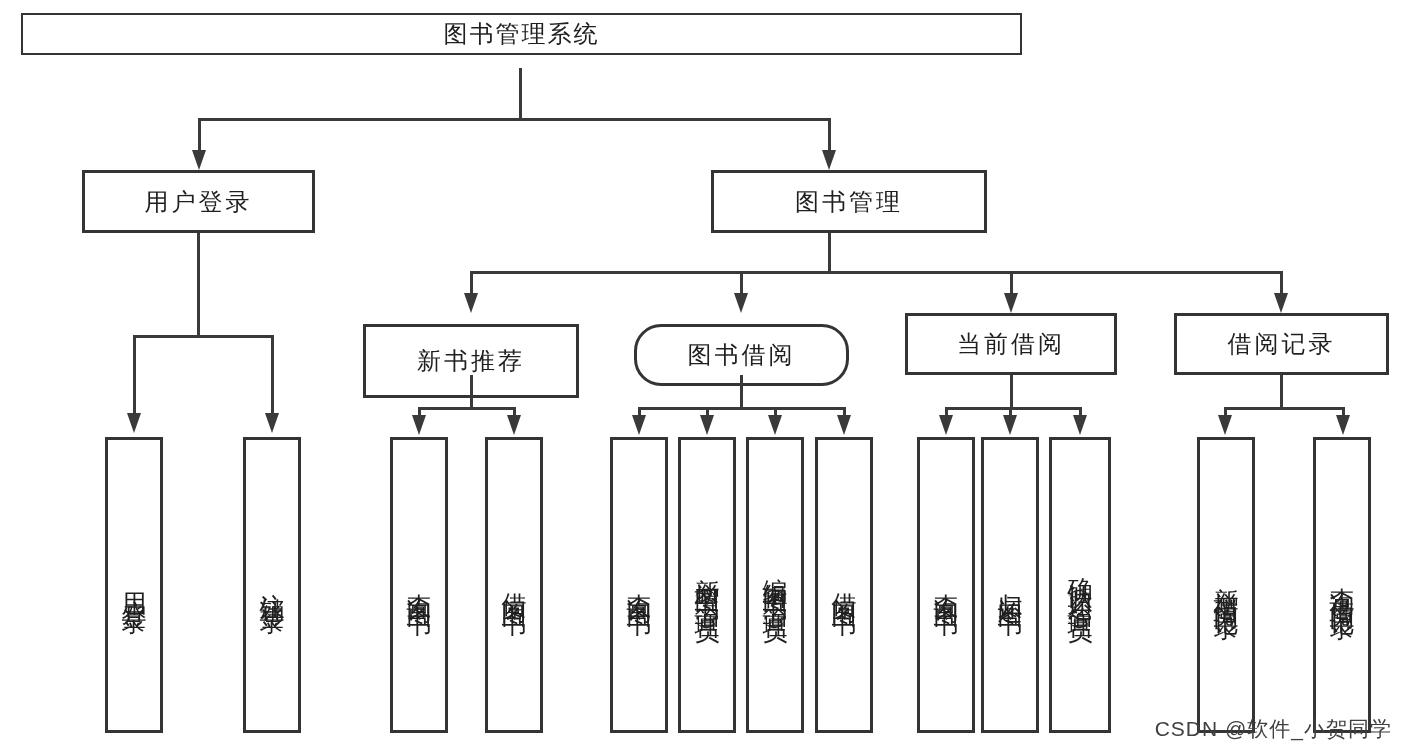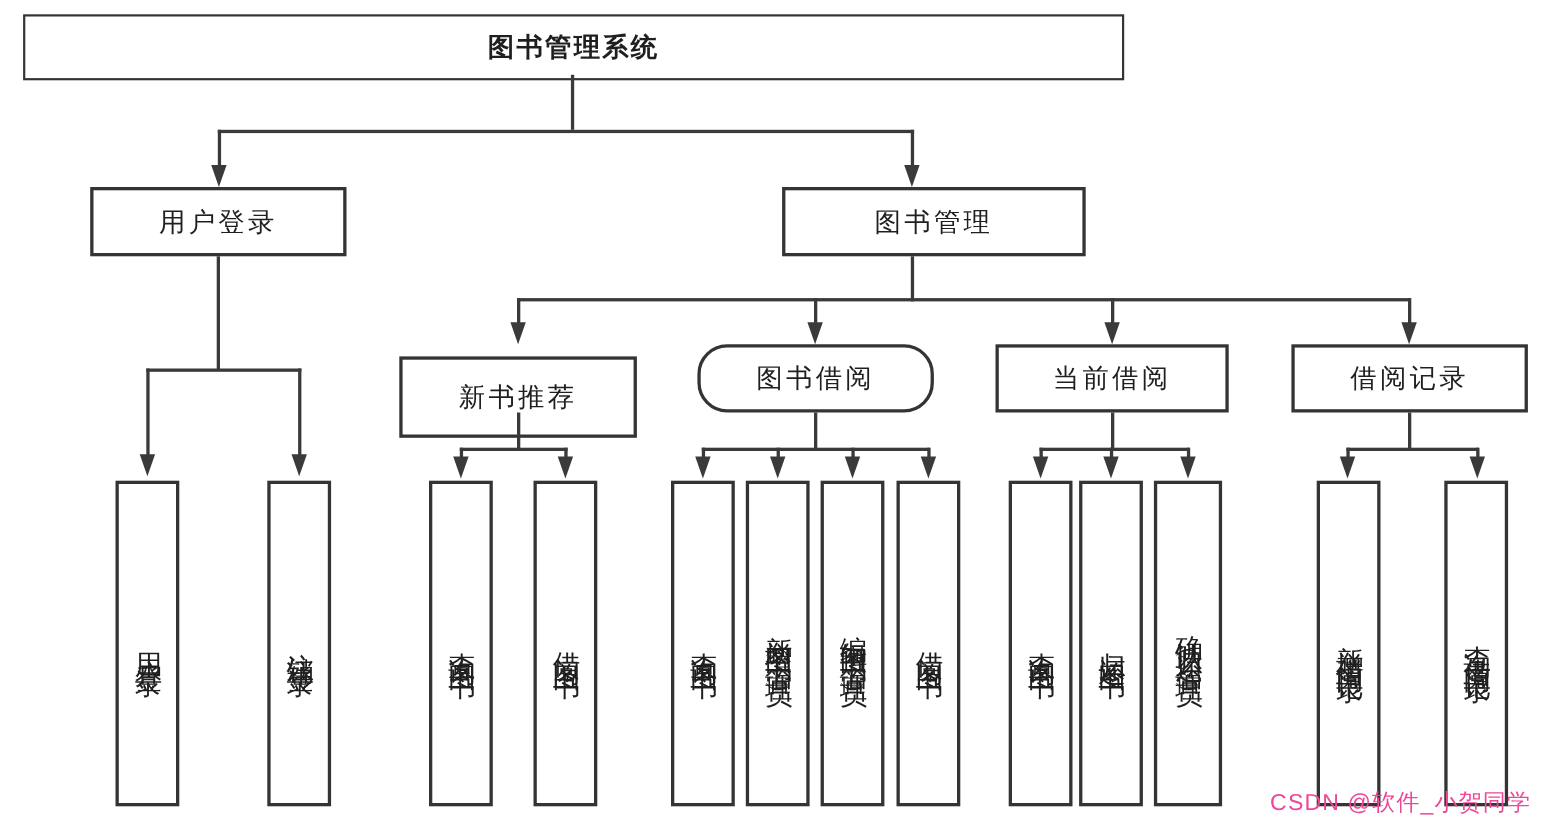--- a/index.html
+++ b/index.html
@@ -38,31 +38,31 @@
   .arr{
     position:absolute;width:0;height:0;
     border-left:7px solid transparent;
     border-right:7px solid transparent;
     border-top:20px solid #3a3a3a;
   }
   .watermark{
     position:absolute;
     right:13px;bottom:4px;
     font-size:21px;
-    color:#ec4899;
+    color:#404040;
     letter-spacing:1px;
     white-space:nowrap;
   }
 </style>
 </head>
 <body>
 
 <div class="stage">
 
-  <div class="box root" style="left:21px;top:13px;width:1001px;height:60px;font-weight:bold;">图书管理系统</div>
+  <div class="box root" style="left:21px;top:13px;width:1001px;height:42px;">图书管理系统</div>
 
   <div class="vl" style="left:519px;top:68px;height:50px;"></div>
   <div class="hl" style="left:198px;top:118px;width:633px;"></div>
   <div class="vl" style="left:198px;top:118px;height:34px;"></div>
   <div class="arr" style="left:192px;top:150px;"></div>
   <div class="vl" style="left:828px;top:118px;height:34px;"></div>
   <div class="arr" style="left:822px;top:150px;"></div>
 
   <div class="box" style="left:82px;top:170px;width:233px;height:63px;">用户登录</div>
   <div class="box" style="left:711px;top:170px;width:276px;height:63px;">图书管理</div>
@@ -79,21 +79,21 @@
   <div class="vl" style="left:470px;top:271px;height:24px;"></div>
   <div class="arr" style="left:464px;top:293px;"></div>
   <div class="vl" style="left:740px;top:271px;height:24px;"></div>
   <div class="arr" style="left:734px;top:293px;"></div>
   <div class="vl" style="left:1010px;top:271px;height:24px;"></div>
   <div class="arr" style="left:1004px;top:293px;"></div>
   <div class="vl" style="left:1280px;top:271px;height:24px;"></div>
   <div class="arr" style="left:1274px;top:293px;"></div>
 
   <div class="box" style="left:363px;top:324px;width:216px;height:74px;">新书推荐</div>
-  <div class="box" style="left:634px;top:313px;width:215px;height:62px;border-radius:27px;">图书借阅</div>
+  <div class="box" style="left:634px;top:324px;width:215px;height:62px;border-radius:27px;">图书借阅</div>
   <div class="box" style="left:1174px;top:313px;width:215px;height:62px;">借阅记录</div>
   <div class="box" style="left:905px;top:313px;width:212px;height:62px;">当前借阅</div>
 
   <div class="vl" style="left:470px;top:375px;height:33px;"></div>
   <div class="hl" style="left:418px;top:407px;width:98px;"></div>
   <div class="vl" style="left:418px;top:407px;height:10px;"></div>
   <div class="arr" style="left:412px;top:415px;"></div>
   <div class="vl" style="left:513px;top:407px;height:10px;"></div>
   <div class="arr" style="left:507px;top:415px;"></div>
 

